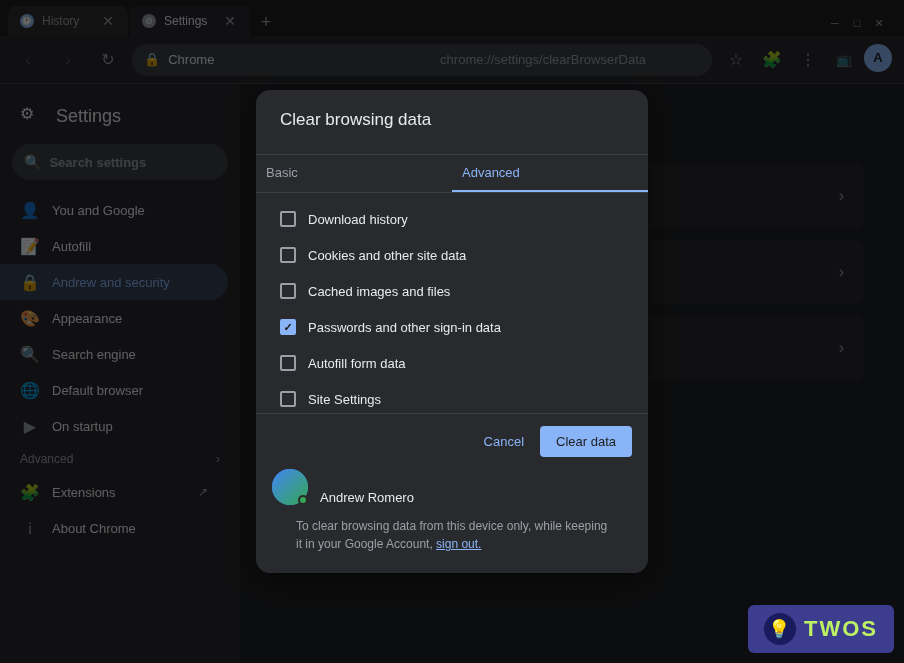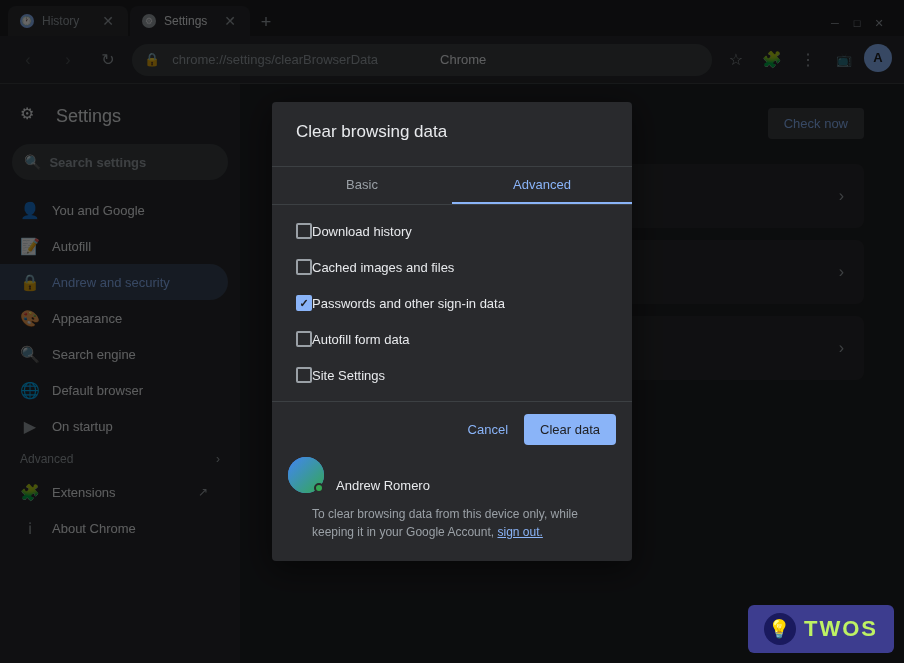--- a/index.html
+++ b/index.html
@@ -61,31 +61,31 @@
     .section-card { background: #292a2d; border-radius: 8px; padding: 16px 20px; margin-bottom: 12px; display: flex; align-items: center; gap: 16px; }
     .section-card-icon { width: 32px; height: 32px; border-radius: 50%; display: flex; align-items: center; justify-content: center; font-size: 18px; background: #3c4043; }
     .section-card-content { flex: 1; }
     .section-card-title { font-size: 14px; color: #e8eaed; }
     .section-card-arrow { color: #9aa0a6; font-size: 16px; }
 
     
     .overlay { position: fixed; top: 0; left: 0; width: 100%; height: 100%; background: rgba(0,0,0,0.6); z-index: 100; display: flex; align-items: center; justify-content: center; }
 
     
-    .dialog { background: #292a2d; border-radius: 4px; width: 360px; overflow: hidden; box-shadow: 0 8px 32px rgba(0,0,0,0.5); }
+    .dialog { background: #292a2d; border-radius: 14px; width: 392px; overflow: hidden; box-shadow: 0 8px 32px rgba(0,0,0,0.5); }
     .dialog-header { padding: 20px 24px 12px; border-bottom: 1px solid #3c4043; }
     .dialog-title { font-size: 17px; font-weight: 500; color: #e8eaed; margin-bottom: 12px; }
     .dialog-tabs { display: flex; border-bottom: 1px solid #3c4043; }
-    .dialog-tab { flex: 1; text-align: center; padding: 10px; font-size: 13px; cursor: pointer; color: #9aa0a6; border-bottom: 2px solid transparent; }
+    .dialog-tab { flex: 1; text-align: left; padding: 10px; font-size: 13px; cursor: pointer; color: #9aa0a6; border-bottom: 2px solid transparent; }
     .dialog-tab.active { color: #8ab4f8; border-bottom: 2px solid #8ab4f8; }
     .dialog-body { max-height: 220px; overflow-y: auto; padding: 8px 0; }
     .dialog-body::-webkit-scrollbar { width: 6px; }
     .dialog-body::-webkit-scrollbar-track { background: #292a2d; }
     .dialog-body::-webkit-scrollbar-thumb { background: #5f6368; border-radius: 3px; }
-    .checkbox-item { display: flex; align-items: center; padding: 10px 24px; cursor: pointer; }
+    .checkbox-item { display: flex; align-items: center; gap: 12px; padding: 10px 24px; cursor: pointer; }
     .checkbox { width: 16px; height: 16px; border: 2px solid #9aa0a6; border-radius: 2px; display: flex; align-items: center; justify-content: center; flex-shrink: 0; }
     .checkbox.checked { background: #8ab4f8; border-color: #8ab4f8; }
     .checkbox-check { color: #202124; font-size: 11px; font-weight: bold; }
     .checkbox-label { font-size: 13px; color: #e8eaed; }
     .dialog-footer { padding: 12px 16px; display: flex; flex-direction: column; gap: 12px; border-top: 1px solid #3c4043; }
     .dialog-actions { display: flex; justify-content: flex-end; gap: 0; }
     .btn-cancel { background: transparent; color: #8ab4f8; border: none; padding: 8px 16px; border-radius: 4px; font-size: 13px; cursor: pointer; }
     .btn-clear { background: #8ab4f8; color: #202124; border: none; padding: 8px 16px; border-radius: 4px; font-size: 13px; cursor: pointer; font-weight: 500; }
     .user-info { display: flex; align-items: flex-end; gap: 12px; }
     .user-avatar { width: 36px; height: 36px; border-radius: 50%; background: #4285f4; display: flex; align-items: center; justify-content: center; position: relative; overflow: visible; }
@@ -123,22 +123,22 @@
       <div class="win-btn">✕</div>
     </div>
   </div>
 
   <div class="nav-bar">
     <div class="nav-btn disabled">‹</div>
     <div class="nav-btn disabled">›</div>
     <div class="nav-btn">↻</div>
     <div class="address-bar">
       <span class="address-icon">🔒</span>
+      <span class="address-text">Chrome</span>
       <span class="address-text" style="color:#9aa0a6; margin-left:4px;">chrome://settings/clearBrowserData</span>
-      <span class="address-text">Chrome</span>
     </div>
     <div class="nav-actions">
       <div class="nav-action-btn">☆</div>
       <div class="nav-action-btn">🧩</div>
       <div class="nav-action-btn">⋮</div>
       <div class="nav-action-btn" style="font-size:13px;">📺</div>
       <div class="profile-btn">A</div>
     </div>
   </div>
 
@@ -193,21 +193,20 @@
         <span class="external-link-icon">↗</span>
       </div>
       <div class="nav-item">
         <div class="nav-item-icon">ℹ</div>
         <span class="nav-item-label">About Chrome</span>
       </div>
     </div>
 
     <div class="page-area">
       <div class="safety-check-header">Safety check</div>
-      <button class="check-now-btn">Check now</button>
 
       <div class="section-card" style="margin-top:40px;">
         <div class="section-card-icon">🔒</div>
         <div class="section-card-content">
           <div class="section-card-title">Privacy</div>
         </div>
         <div class="section-card-arrow">›</div>
       </div>
       <div class="section-card">
         <div class="section-card-icon">🛡</div>
@@ -232,20 +231,24 @@
       <div class="dialog-tab">Basic</div>
       <div class="dialog-tab active">Advanced</div>
     </div>
     <div class="dialog-body">
       <div class="checkbox-item">
         <div class="checkbox"></div>
         <span class="checkbox-label">Download history</span>
       </div>
       <div class="checkbox-item">
         <div class="checkbox"></div>
+        <span class="checkbox-label">Cookies and other site data</span>
+      </div>
+      <div class="checkbox-item">
+        <div class="checkbox"></div>
         <span class="checkbox-label">Cached images and files</span>
       </div>
       <div class="checkbox-item">
         <div class="checkbox checked">
           <span class="checkbox-check">✓</span>
         </div>
         <span class="checkbox-label">Passwords and other sign-in data</span>
       </div>
       <div class="checkbox-item">
         <div class="checkbox"></div>

